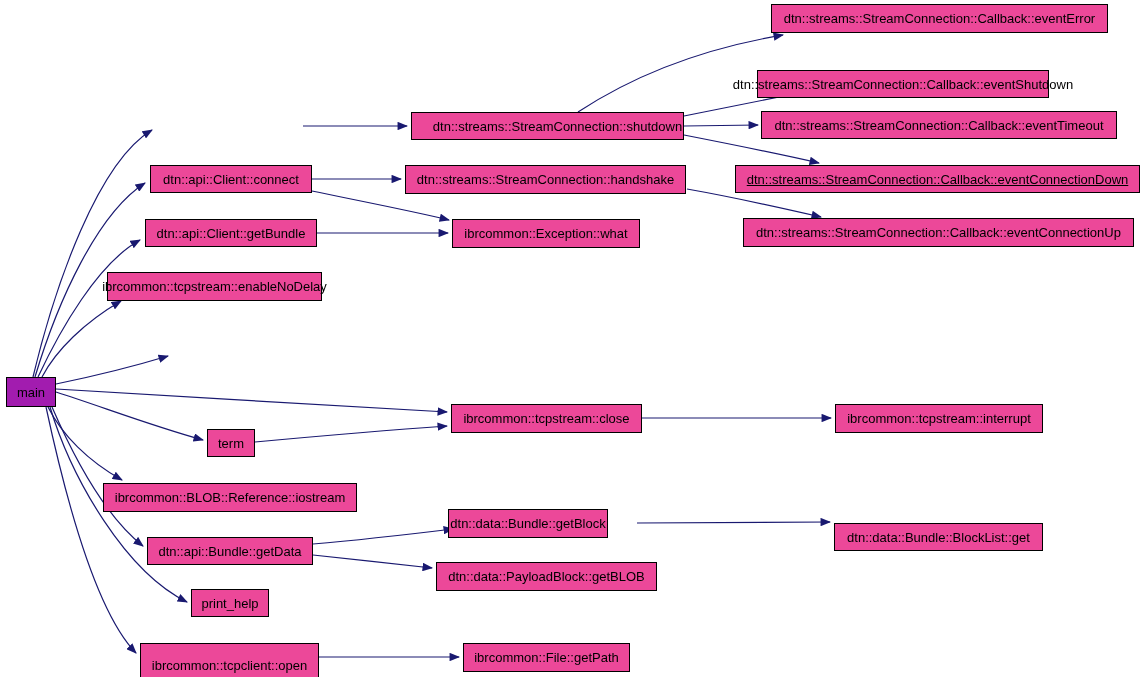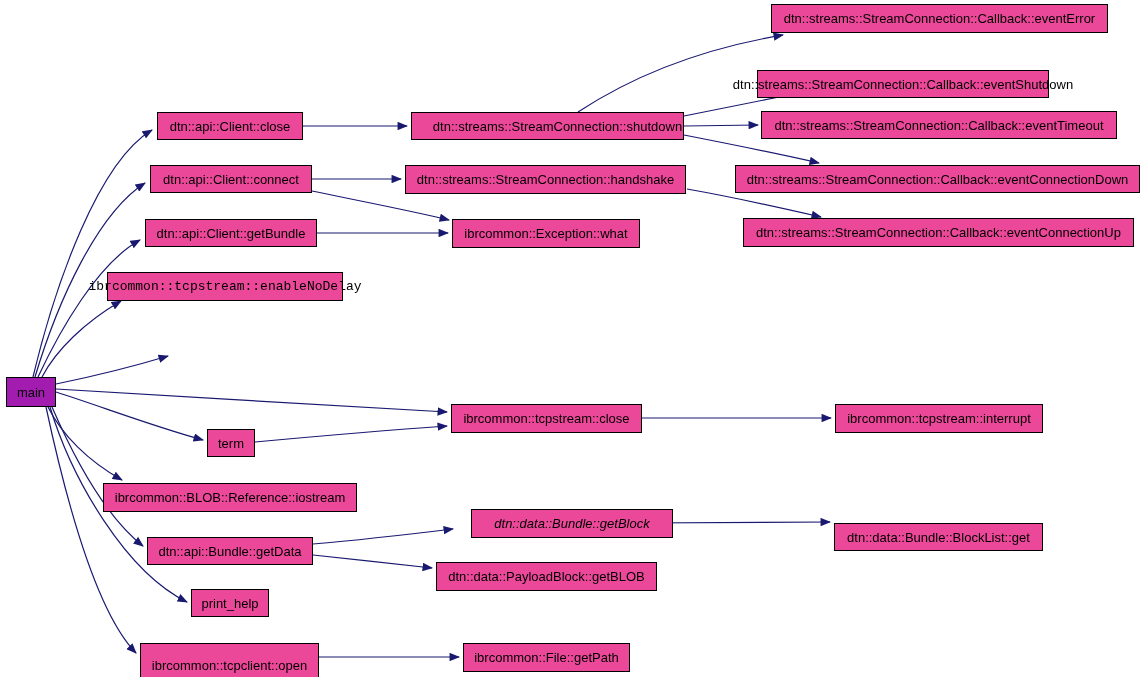--- a/index.html
+++ b/index.html
@@ -80,37 +80,36 @@
     <path class="edge" d="M 687 189 C 738 198, 782 208, 821 217" marker-end="url(#arrowhead)"></path>
     <path class="edge" d="M 255 442 C 320 436, 390 430, 447 426" marker-end="url(#arrowhead)"></path>
     <path class="edge" d="M 642 418 L 831 418" marker-end="url(#arrowhead)"></path>
     <path class="edge" d="M 313 544 C 360 540, 412 534, 453 529" marker-end="url(#arrowhead)"></path>
     <path class="edge" d="M 313 555 C 350 559, 396 564, 432 568" marker-end="url(#arrowhead)"></path>
     <path class="edge" d="M 637 523 L 830 522" marker-end="url(#arrowhead)"></path>
     <path class="edge" d="M 319 657 L 459 657" marker-end="url(#arrowhead)"></path>
   </svg>
 
   <div class="node root" style="left:6px;   top:377px; width:50px;  height:30px;">main</div>
-  <div class="node" style="left:157px; top:112px; width:146px; height:28px;">dtn::api::Client::close</div>
   <div class="node" style="left:150px; top:165px; width:162px; height:28px;">dtn::api::Client::connect</div>
   <div class="node" style="left:145px; top:219px; width:172px; height:28px;">dtn::api::Client::getBundle</div>
-  <div class="node" style="left:107px; top:272px; width:236px; height:29px;font-family:Liberation Mono, monospace;">ibrcommon::tcpstream::enableNoDelay</div>
+  <div class="node" style="left:107px; top:272px; width:215px; height:29px;">ibrcommon::tcpstream::enableNoDelay</div>
   <div class="node" style="left:207px; top:429px; width:48px;  height:28px;">term</div>
   <div class="node" style="left:103px; top:483px; width:254px; height:29px;">ibrcommon::BLOB::Reference::iostream</div>
   <div class="node" style="left:147px; top:537px; width:166px; height:28px;text-align:center;">dtn::api::Bundle::getData</div>
   <div class="node" style="left:191px; top:589px; width:78px;  height:28px;">print_help</div>
   <div class="node" style="left:140px; top:643px; width:179px; height:45px;">ibrcommon::tcpclient::open</div>
   <div class="node" style="left:411px; top:112px; width:273px; height:28px;padding-left:20px;">dtn::streams::StreamConnection::shutdown</div>
   <div class="node" style="left:405px; top:165px; width:281px; height:29px;">dtn::streams::StreamConnection::handshake</div>
   <div class="node" style="left:452px; top:219px; width:188px; height:29px;">ibrcommon::Exception::what</div>
   <div class="node" style="left:451px; top:404px; width:191px; height:29px;">ibrcommon::tcpstream::close</div>
-  <div class="node" style="left:471px; top:509px; width:202px; height:29px;font-style:italic;">dtn::data::Bundle::getBlock</div>
+  <div class="node" style="left:448px; top:509px; width:160px; height:29px;">dtn::data::Bundle::getBlock</div>
   <div class="node" style="left:436px; top:562px; width:221px; height:29px;">dtn::data::PayloadBlock::getBLOB</div>
   <div class="node" style="left:771px; top:4px;   width:337px; height:29px;">dtn::streams::StreamConnection::Callback::eventError</div>
   <div class="node" style="left:757px; top:59px;  width:292px; height:28px;margin-top:11px;">dtn::streams::StreamConnection::Callback::eventShutdown</div>
   <div class="node" style="left:761px; top:111px; width:356px; height:28px;">dtn::streams::StreamConnection::Callback::eventTimeout</div>
-  <div class="node" style="left:735px; top:165px; width:405px; height:28px;">dtn::streams::StreamConnection::Callback::eventConnectionDown</div>
+  <div class="node" style="left:735px; top:165px; width:405px; height:28px;text-decoration:underline;">dtn::streams::StreamConnection::Callback::eventConnectionDown</div>
   <div class="node" style="left:743px; top:218px; width:391px; height:29px;">dtn::streams::StreamConnection::Callback::eventConnectionUp</div>
   <div class="node" style="left:835px; top:404px; width:208px; height:29px;">ibrcommon::tcpstream::interrupt</div>
   <div class="node" style="left:834px; top:523px; width:209px; height:28px;">dtn::data::Bundle::BlockList::get</div>
   <div class="node" style="left:463px; top:643px; width:167px; height:29px;">ibrcommon::File::getPath</div>
 
 </div>
 
 </body></html>

